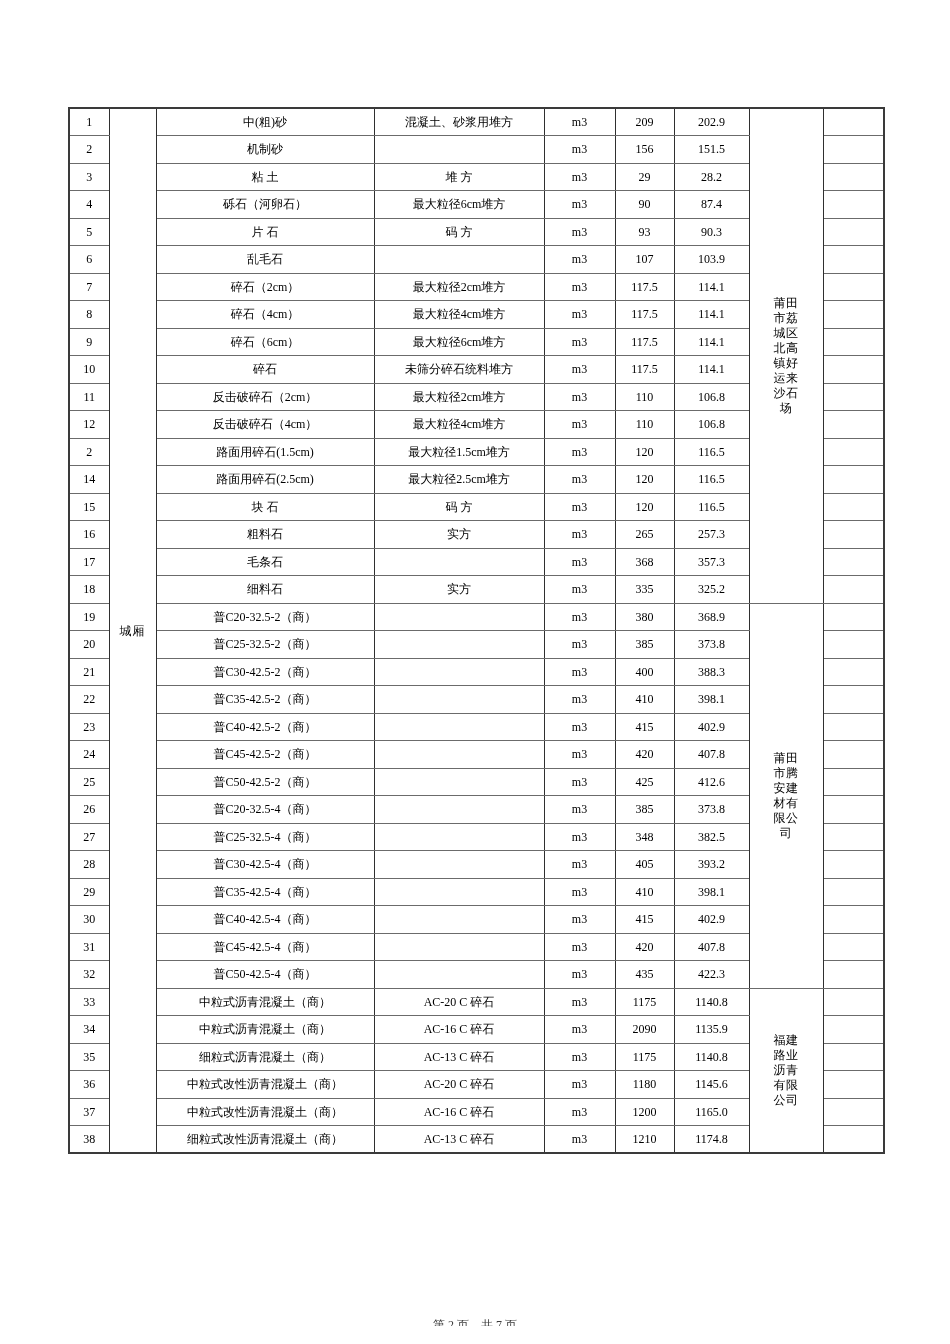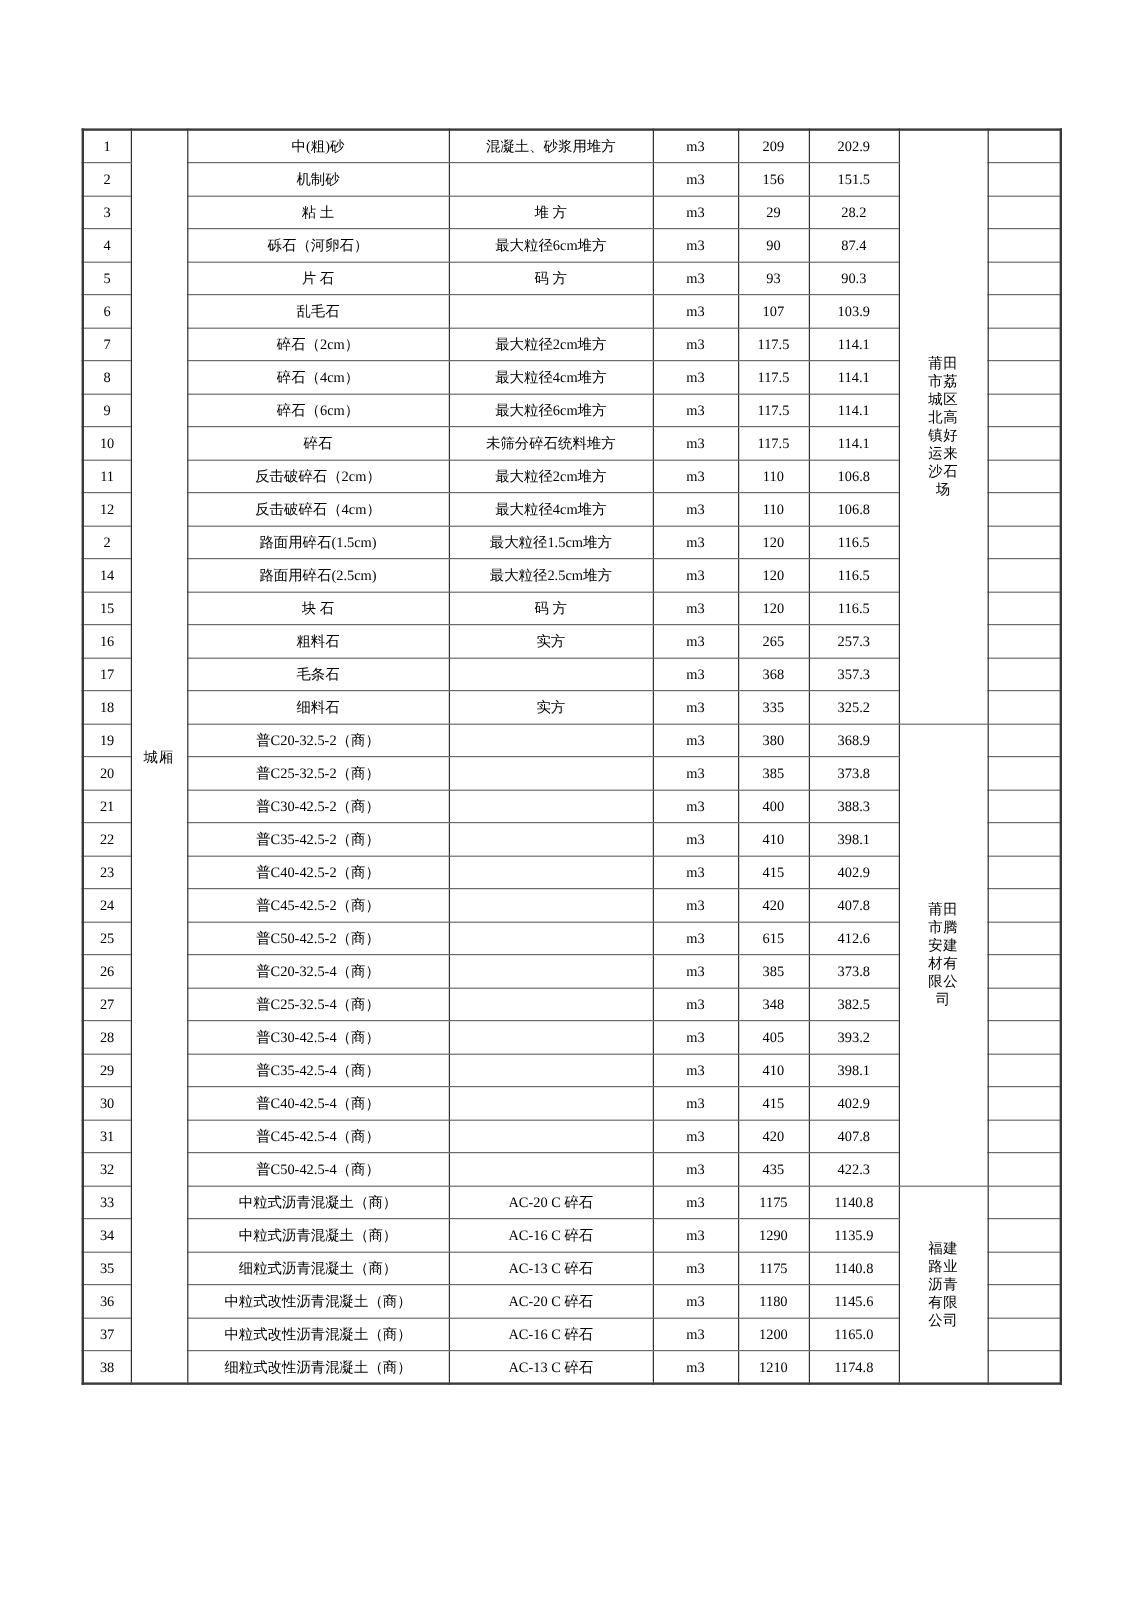--- a/index.html
+++ b/index.html
@@ -286,21 +286,21 @@
           <td class="c-unit">m3</td>
           <td class="c-p1">420</td>
           <td class="c-p2">407.8</td>
           <td class="c-blank"></td>
         </tr>
         <tr>
           <td class="c-no">25</td>
           <td class="c-mat">普C50-42.5-2（商）</td>
           <td class="c-spec"></td>
           <td class="c-unit">m3</td>
-          <td class="c-p1">615</td>
+          <td class="c-p1">425</td>
           <td class="c-p2">412.6</td>
           <td class="c-blank"></td>
         </tr>
         <tr>
           <td class="c-no">26</td>
           <td class="c-mat">普C20-32.5-4（商）</td>
           <td class="c-spec"></td>
           <td class="c-unit">m3</td>
           <td class="c-p1">385</td>
           <td class="c-p2">373.8</td>
@@ -368,21 +368,21 @@
           <td class="c-p1">1175</td>
           <td class="c-p2">1140.8</td>
           <td class="c-sup" rowspan="6">福建路业沥青有限公司</td>
           <td class="c-blank"></td>
         </tr>
         <tr>
           <td class="c-no">34</td>
           <td class="c-mat">中粒式沥青混凝土（商）</td>
           <td class="c-spec">AC-16 C 碎石</td>
           <td class="c-unit">m3</td>
-          <td class="c-p1">1290</td>
+          <td class="c-p1">2090</td>
           <td class="c-p2">1135.9</td>
           <td class="c-blank"></td>
         </tr>
         <tr>
           <td class="c-no">35</td>
           <td class="c-mat">细粒式沥青混凝土（商）</td>
           <td class="c-spec">AC-13 C 碎石</td>
           <td class="c-unit">m3</td>
           <td class="c-p1">1175</td>
           <td class="c-p2">1140.8</td>
@@ -411,13 +411,14 @@
           <td class="c-mat">细粒式改性沥青混凝土（商）</td>
           <td class="c-spec">AC-13 C 碎石</td>
           <td class="c-unit">m3</td>
           <td class="c-p1">1210</td>
           <td class="c-p2">1174.8</td>
           <td class="c-blank"></td>
         </tr>
       </tbody>
   </table>
 
+  <div class="footer-clip">第 2 页，共 7 页</div>
 </div>
 
 </body></html>

